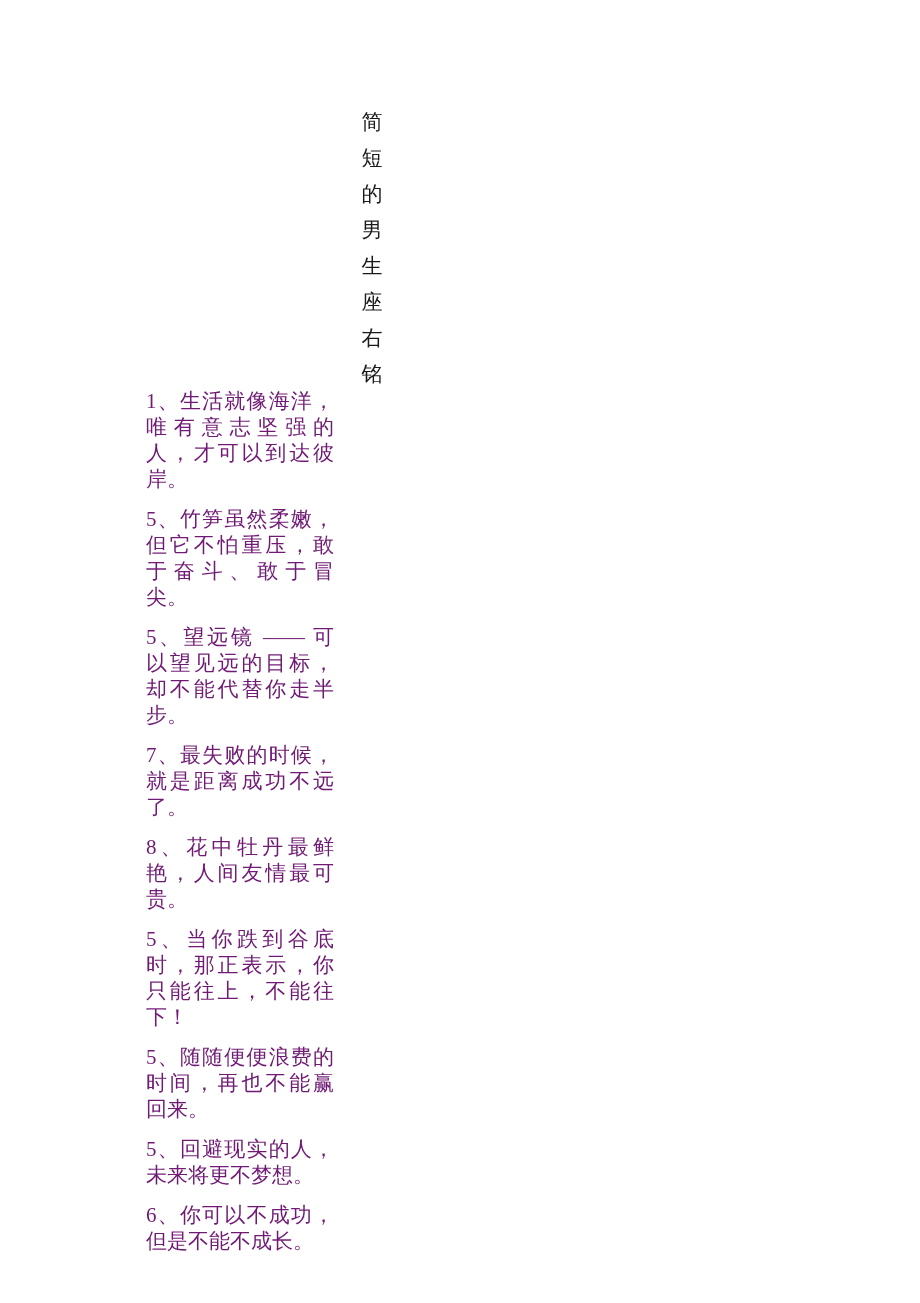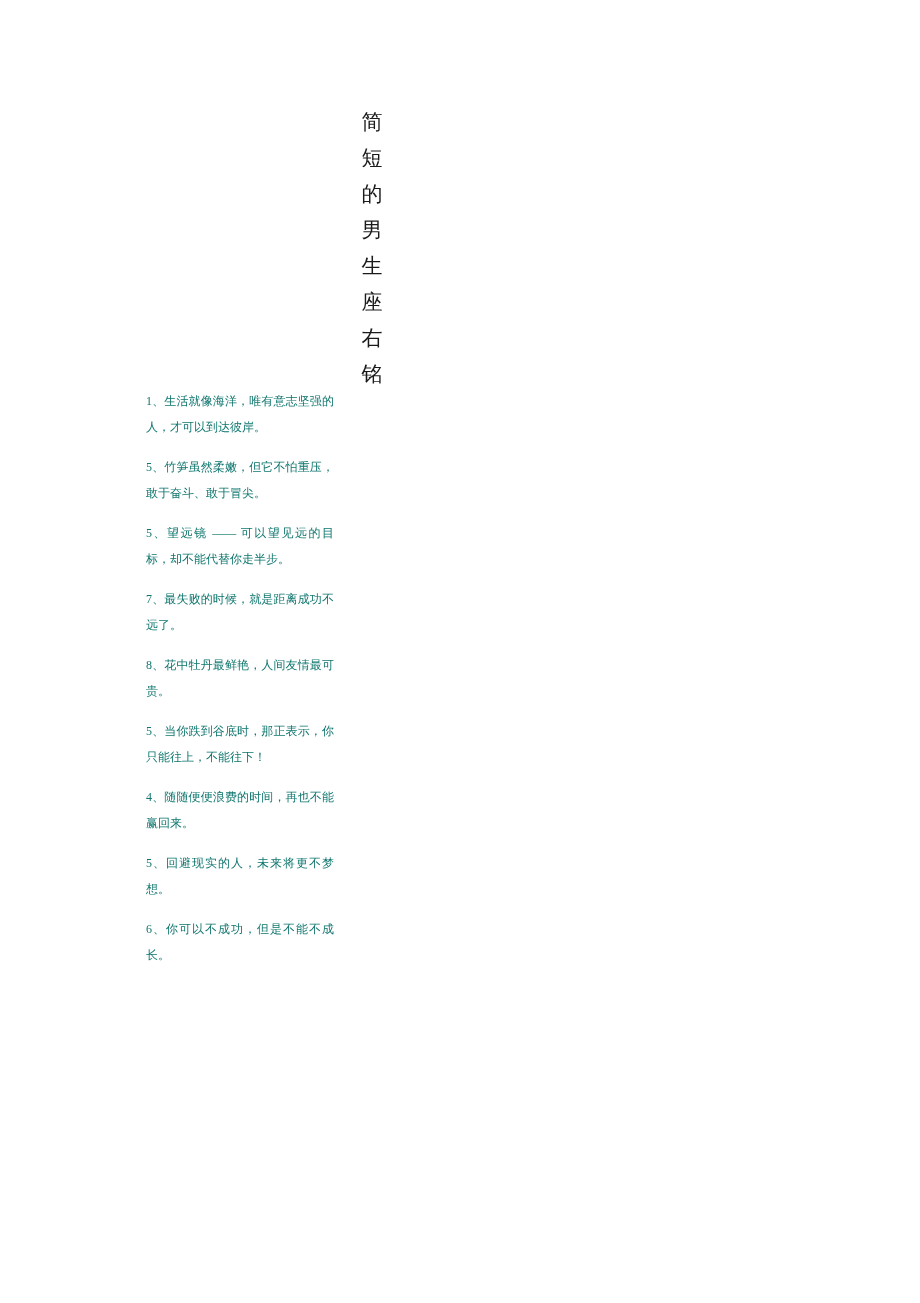--- a/index.html
+++ b/index.html
@@ -43,27 +43,27 @@
 
   
   .body-col {
     position: absolute;
     left: 146px;
     top: 388px;
     width: 200px;
   }
 
   .para {
-    font-size: 12px;
+    font-size: 21px;
     line-height: 26px;
     margin: 0 12px 14px 0;
     text-align: justify;
     text-justify: inter-ideograph;
     word-break: break-all;
-    color: #0f766e;
+    color: #701a75;
     font-family: "Liberation Serif", "DejaVu Serif", serif;
   }
   .para:last-child {
     margin-bottom: 0;
   }
 </style>
 </head>
 <body>
 
 <div class="page">
@@ -79,18 +79,18 @@
     <span class="tchar">铭</span>
   </div>
 
   <div class="body-col">
     <p class="para">1、生活就像海洋，唯有意志坚强的人，才可以到达彼岸。</p>
     <p class="para">5、竹笋虽然柔嫩，但它不怕重压，敢于奋斗、敢于冒尖。</p>
     <p class="para">5、望远镜 —— 可以望见远的目标，却不能代替你走半步。</p>
     <p class="para">7、最失败的时候，就是距离成功不远了。</p>
     <p class="para">8、花中牡丹最鲜艳，人间友情最可贵。</p>
     <p class="para">5、当你跌到谷底时，那正表示，你只能往上，不能往下！</p>
-    <p class="para">4、随随便便浪费的时间，再也不能赢回来。</p>
+    <p class="para">5、随随便便浪费的时间，再也不能赢回来。</p>
     <p class="para">5、回避现实的人，未来将更不梦想。</p>
     <p class="para">6、你可以不成功，但是不能不成长。</p>
   </div>
 
 </div>
 
 </body></html>

